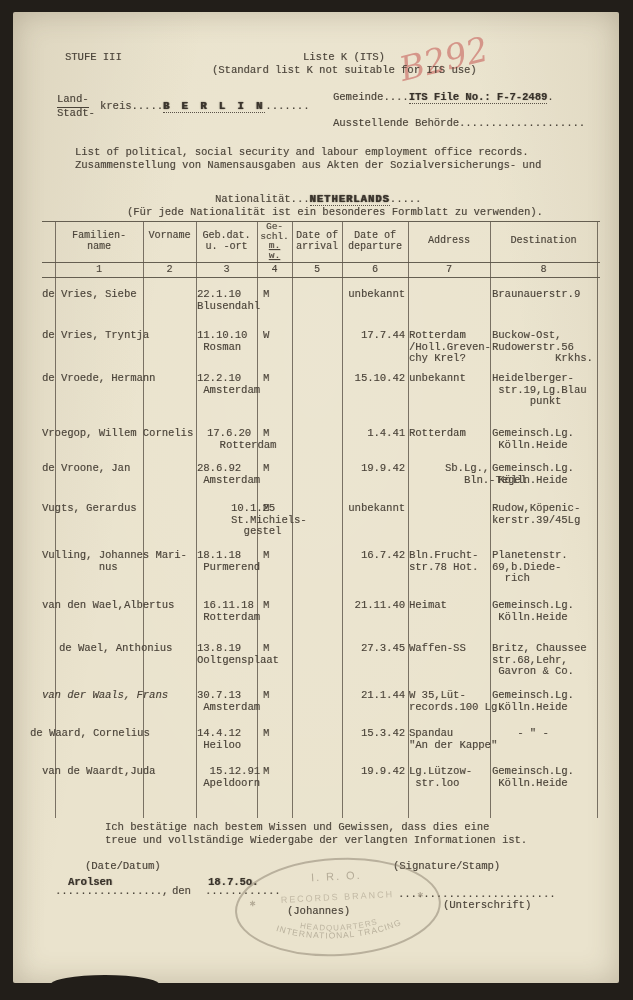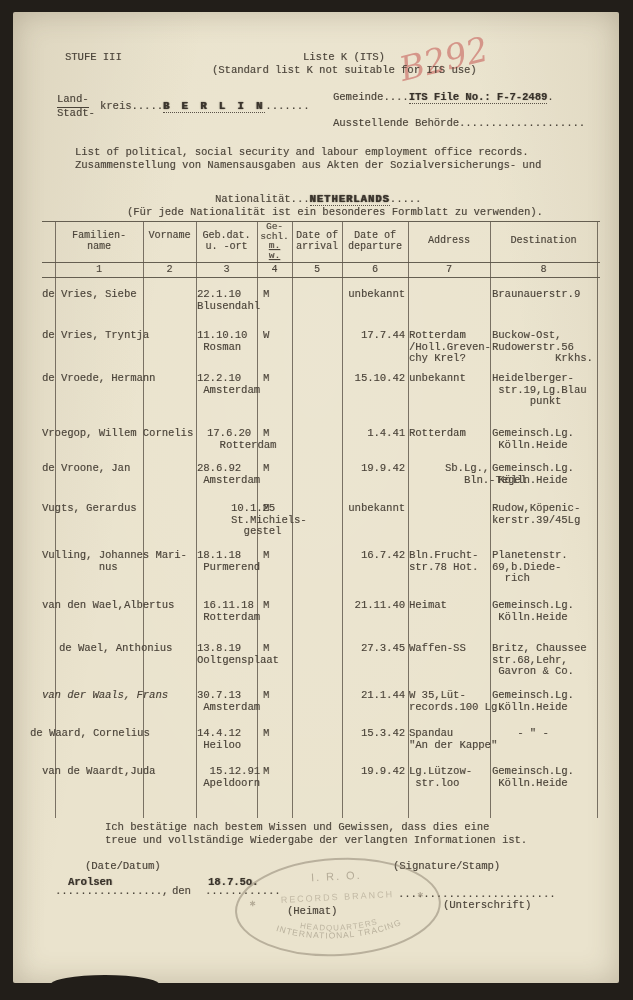--- a/index.html
+++ b/index.html
@@ -266,16 +266,16 @@
         <text font-family="Liberation Sans, sans-serif" font-size="8.5" letter-spacing="1" fill="rgba(130,118,100,0.55)">
           <textPath href="#arcB1" startOffset="50%" text-anchor="middle">INTERNATIONAL TRACING</textPath>
         </text>
         <path id="arcB2" d="M 45 66 A 78 32 0 0 0 175 66"></path>
         <text font-family="Liberation Sans, sans-serif" font-size="8" letter-spacing="1" fill="rgba(130,118,100,0.5)">
           <textPath href="#arcB2" startOffset="50%" text-anchor="middle">HEADQUARTERS</textPath>
         </text>
       </g>
     </svg>
   </div>
-  <div class="tw" style="left:287px;top:906px">(Heimat)</div>
+  <div class="tw" style="left:287px;top:906px">(Johannes)</div>
 
   <div class="wedge"></div>
 </div>
 
 </body></html>

